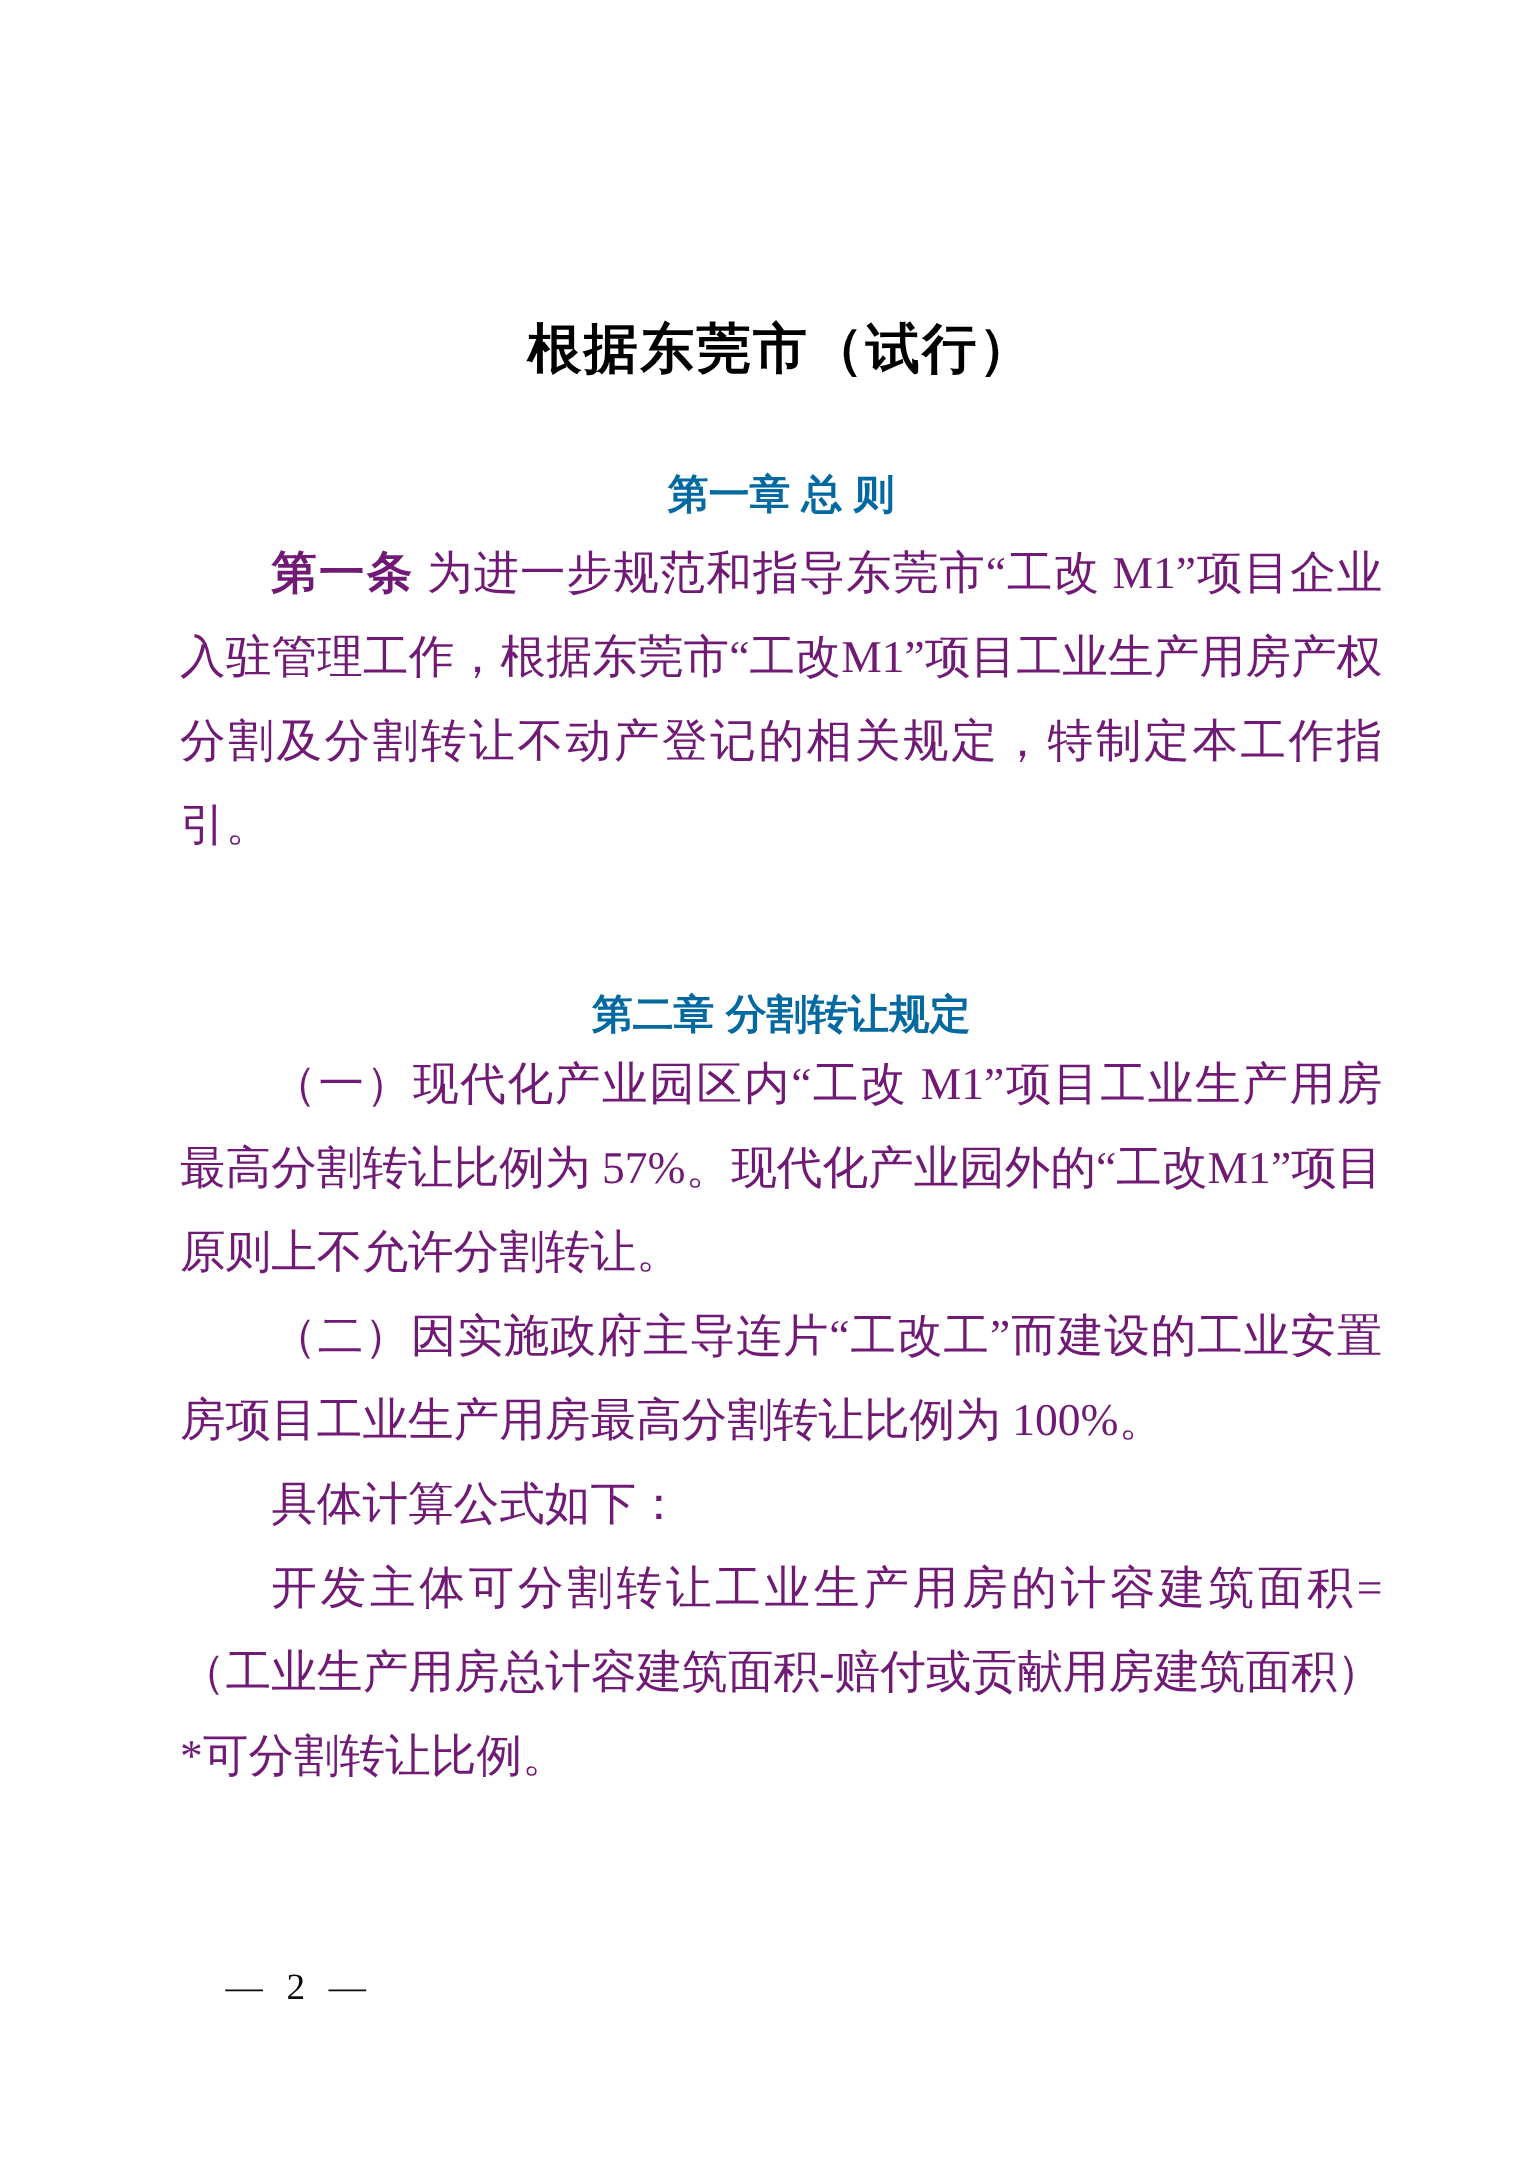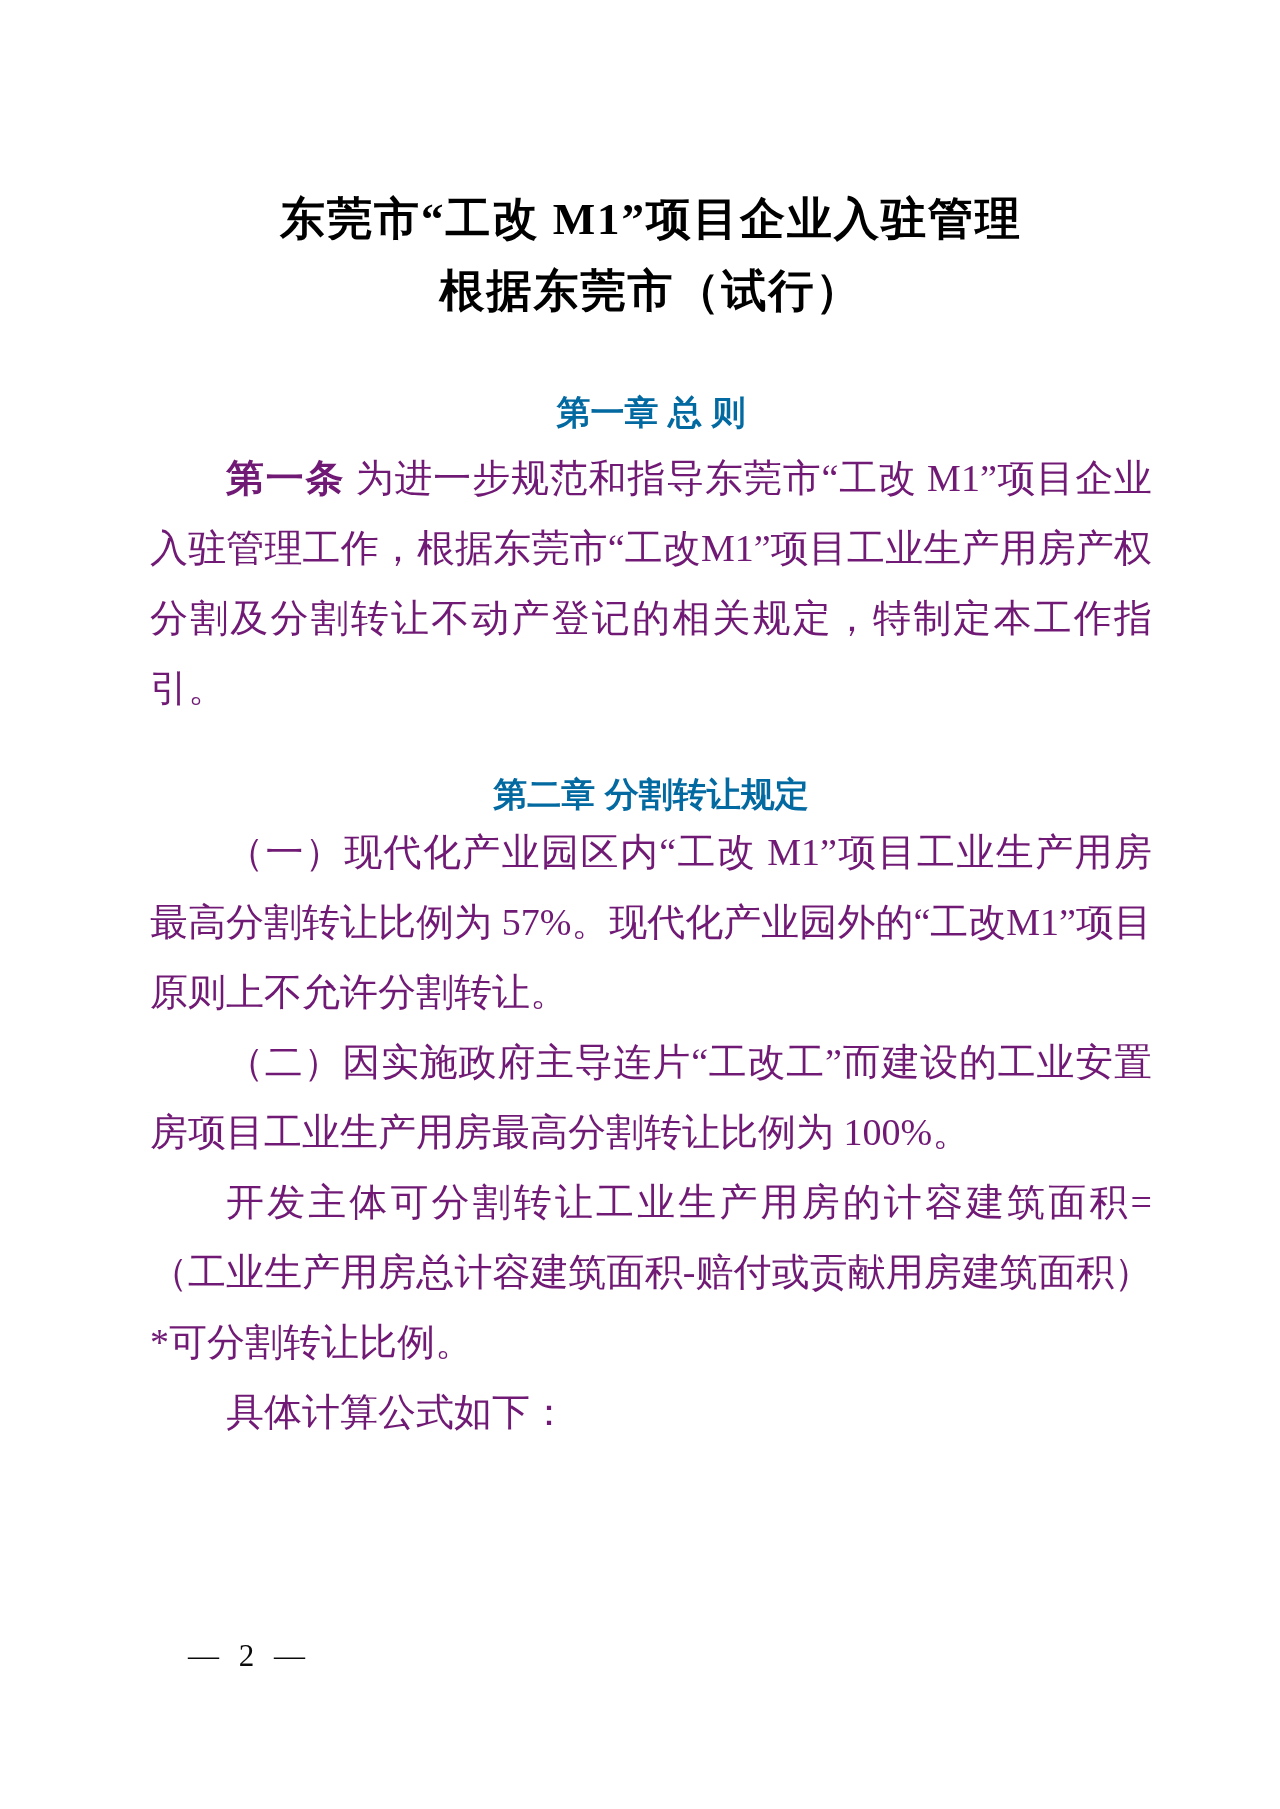--- a/index.html
+++ b/index.html
@@ -30,21 +30,21 @@
   }
   .chapter-heading {
     text-align: center;
     font-family: "Liberation Sans", sans-serif;
     font-weight: bold;
     font-size: 34px;
     line-height: 46px;
     color: #0369a1;
   }
   .chapter-heading.first { margin-top: 62px; }
-  .chapter-heading.second { }
+  .chapter-heading.second { margin-top: 52px; }
   .body-para {
     font-size: 38px;
     line-height: 70px;
     text-align: justify;
     text-indent: 2em;
     font-family: "Liberation Serif", serif;
     color: #701a75;
   }
   .body-para.after-heading { margin-top: 8px; }
   .body-para .lead {
@@ -62,40 +62,40 @@
     color: #0a0a0a;
     letter-spacing: 6px;
   }
 </style>
 </head>
 <body>
 
 <div class="page">
 
   <h1 class="doc-title">
-    <span>东莞市“工改 M1”项目企业入驻管理</span><br>
+    <br>
     <span>根据东莞市（试行）</span>
   </h1>
 
   <h2 class="chapter-heading first">第一章 总 则</h2>
 
   <p class="body-para after-heading">
     <span class="lead">第一条</span>
     <span>为进一步规范和指导东莞市“工改 M1”项目企业入驻管理工作，根据东莞市“工改M1”项目工业生产用房产权分割及分割转让不动产登记的相关规定，特制定本工作指引。</span>
   </p>
 
   <div class="spacer-after-article1"></div>
 
   <h2 class="chapter-heading second">第二章 分割转让规定</h2>
 
 
   <p class="body-para">（一）现代化产业园区内“工改 M1”项目工业生产用房最高分割转让比例为 57%。现代化产业园外的“工改M1”项目原则上不允许分割转让。</p>
 
   <p class="body-para">（二）因实施政府主导连片“工改工”而建设的工业安置房项目工业生产用房最高分割转让比例为 100%。</p>
 
 
+  <p class="body-para">具体计算公式如下：</p>
+
   <p class="body-para">开发主体可分割转让工业生产用房的计容建筑面积=（工业生产用房总计容建筑面积-赔付或贡献用房建筑面积）*可分割转让比例。</p>
-
-  <p class="body-para">具体计算公式如下：</p>
 
   <div class="page-footer">— 2 —</div>
 
 </div>
 
 </body></html>

